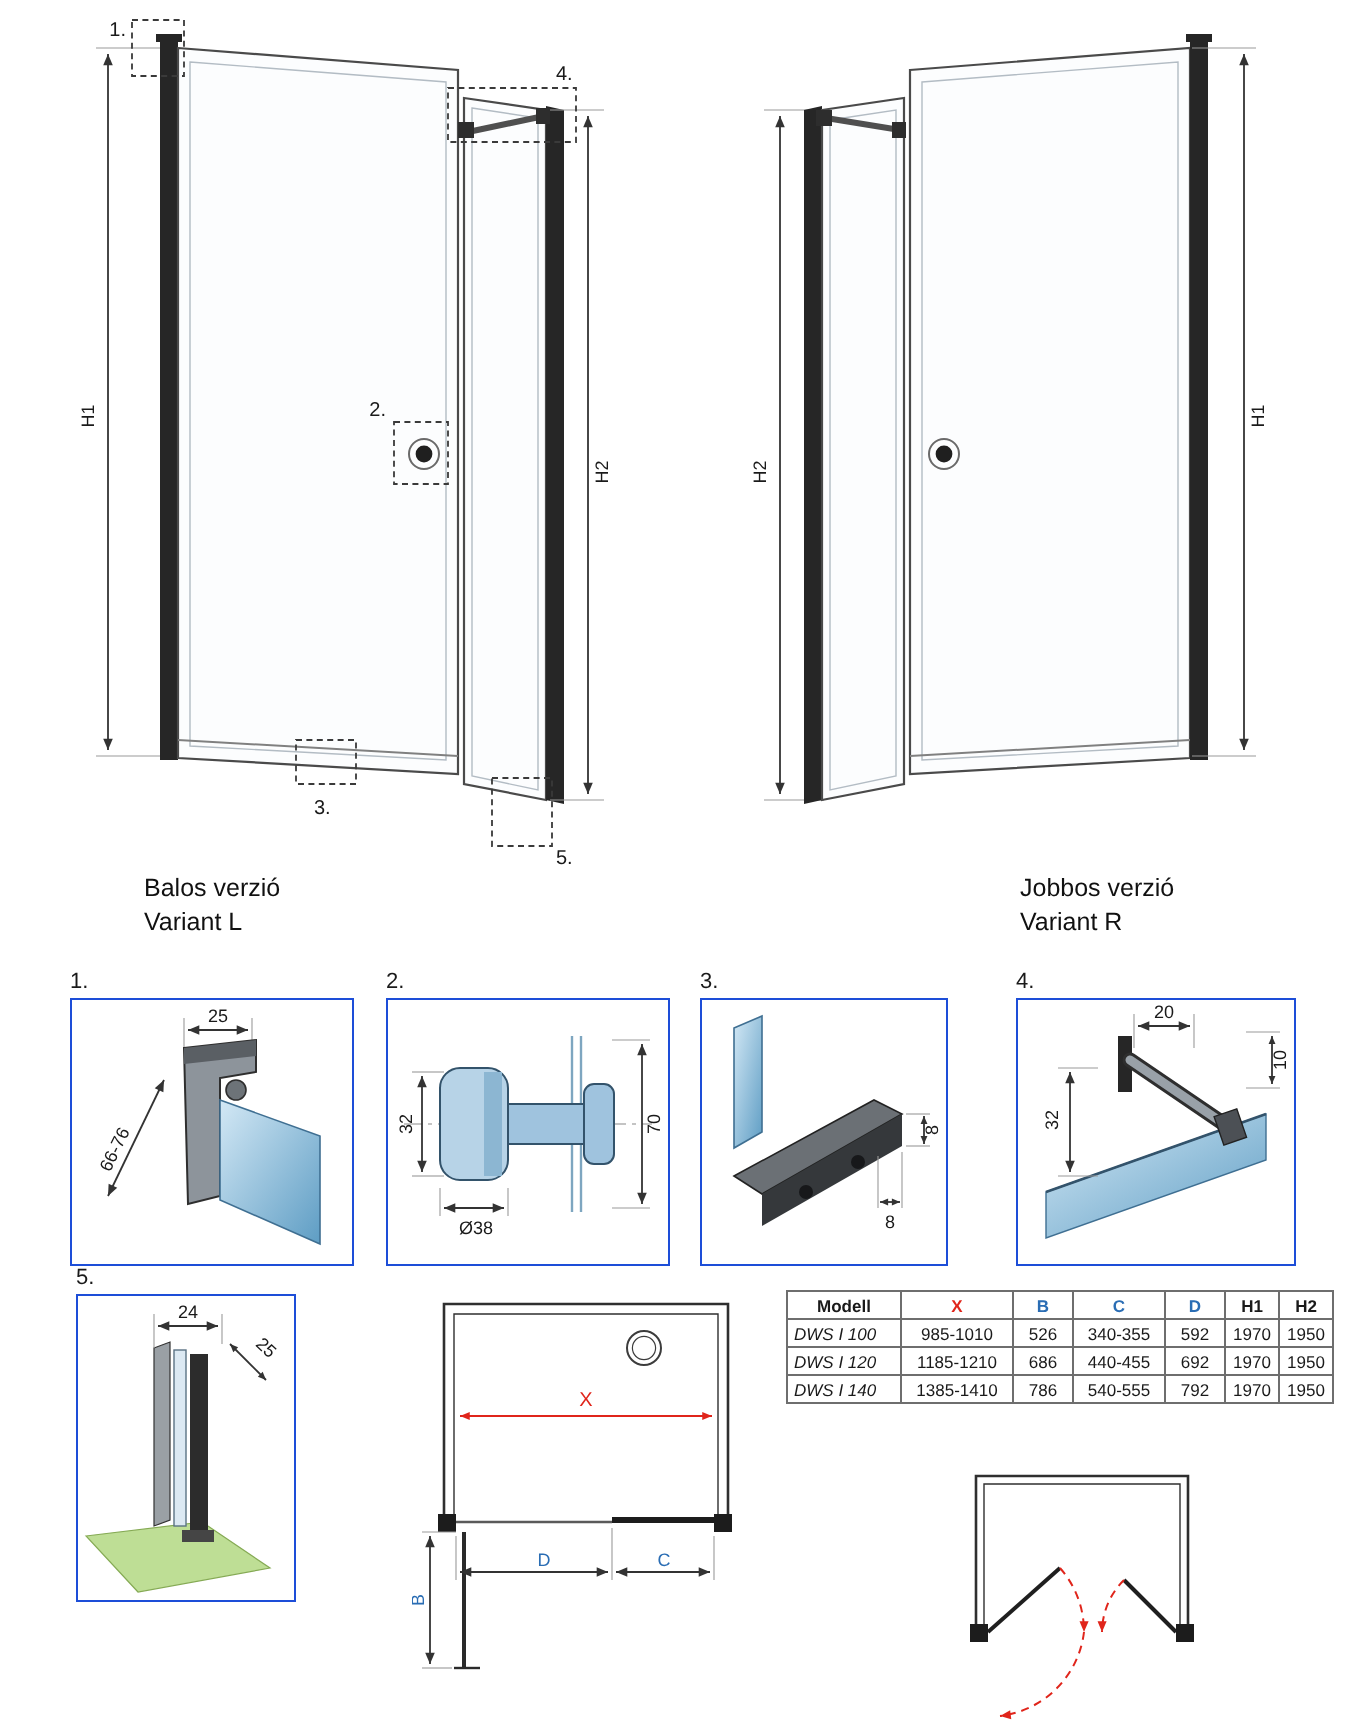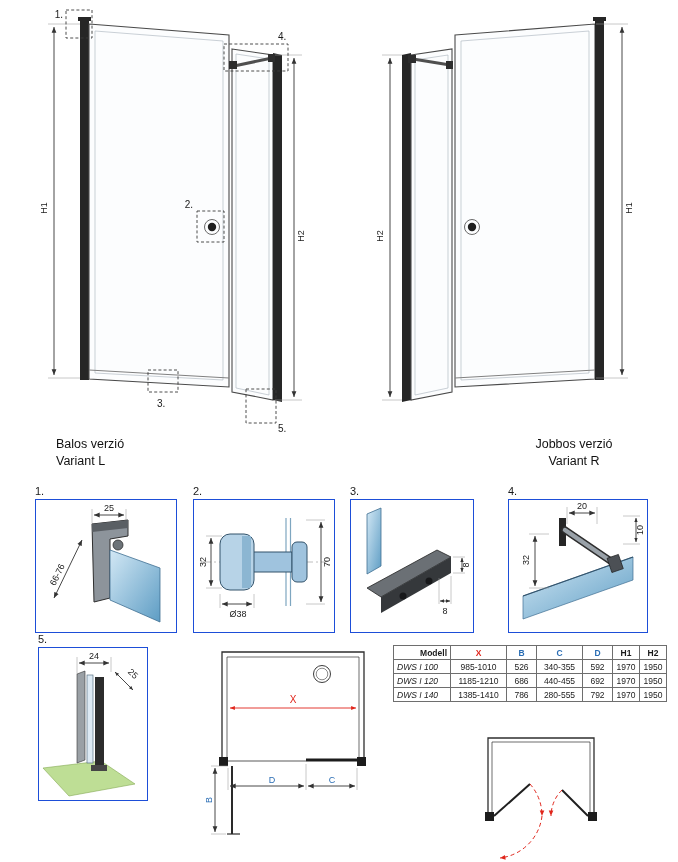--- a/index.html
+++ b/index.html
@@ -1,38 +1,38 @@
 <!DOCTYPE html>
 <html><head>
 <meta charset="utf-8">
 <style>
   html,body{margin:0;padding:0}
   body{width:678px;height:862px;position:relative;background:#ffffff;overflow:hidden;
        font-family:"Liberation Sans","DejaVu Sans",sans-serif;color:#1a1a1a}
   .abs{position:absolute}
   .caption{font-size:12.5px;line-height:1.35;color:#111}
-  .caption.right{text-align:center}
+  .caption.right{text-align:left}
   .dlabel{font-size:11px;height:13px;margin-bottom:1px}
   .dbox{border:1px solid #1d4ed8;background:#fff}
   svg{display:block}
   svg text{font-family:"Liberation Sans","DejaVu Sans",sans-serif;fill:#1a1a1a}
   .dimtxt{font-size:9px}
   .cl{font-size:10px}
   .dim{stroke:#333;stroke-width:.9;fill:none}
   .ext{stroke:#9a9a9a;stroke-width:.55}
   .callout{fill:none;stroke:#3a3a3a;stroke-width:.9;stroke-dasharray:3 2.2}
   .glassline{stroke:#4a4a4a;stroke-width:1.1;fill:#fcfdfe}
   .inner{fill:none;stroke:#b3bcc4;stroke-width:.7}
   .redarc{fill:none;stroke:#e0251b;stroke-width:1;stroke-dasharray:4 3}
   .txt-red{fill:#e0251b}
   .txt-blue{fill:#2a6db4}
   table.size{border-collapse:collapse;font-size:8.5px;background:#fff}
   table.size th,table.size td{border:1px solid #6e6e6e;text-align:center;padding:1px 3px;height:11px;white-space:nowrap}
   table.size th{font-weight:700}
-  table.size th.model{text-align:right}
+  table.size th.model{text-align:center}
   table.size td.model{text-align:left;font-weight:400;font-style:italic}
   .th-x{color:#e0251b}
   .th-b,.th-c,.th-d{color:#2a6db4}
 </style>
 </head>
 <body>
 
 <svg width="0" height="0" style="position:absolute">
   <defs>
     <marker id="da" viewBox="0 0 10 10" refX="9.5" refY="5" markerWidth="7" markerHeight="7" orient="auto-start-reverse">
@@ -144,21 +144,21 @@
   </g>
   <g>
     <line class="ext" x1="236" y1="20" x2="268" y2="20"></line>
     <line class="ext" x1="236" y1="374" x2="268" y2="374"></line>
     <line class="dim" x1="262" y1="23" x2="262" y2="371" marker-start="url(#da)" marker-end="url(#da)"></line>
     <text class="dimtxt" transform="translate(272,204) rotate(-90)" text-anchor="middle">H1</text>
   </g>
 </svg>
 </div>
 
-<div class="abs caption" style="left:56px;top:436px">
+<div class="abs caption" style="left:72px;top:436px">
   <div>Balos verzió</div>
   <div>Variant L</div>
 </div>
 <div class="abs caption right" style="left:510px;top:436px;width:128px">
   <div>Jobbos verzió</div>
   <div>Variant R</div>
 </div>
 
 <div class="abs" style="left:35px;top:485px">
   <div class="dlabel">1.</div>
@@ -395,21 +395,21 @@
       <td>686</td>
       <td>440-455</td>
       <td>692</td>
       <td>1970</td>
       <td>1950</td>
     </tr>
     <tr>
       <td class="model">DWS I 140</td>
       <td>1385-1410</td>
       <td>786</td>
-      <td>280-555</td>
+      <td>540-555</td>
       <td>792</td>
       <td>1970</td>
       <td>1950</td>
     </tr>
   </tbody>
 </table>
 </div>
 
 <div class="abs" style="left:478px;top:726px">
 <svg width="126" height="136" viewBox="0 0 126 136">

